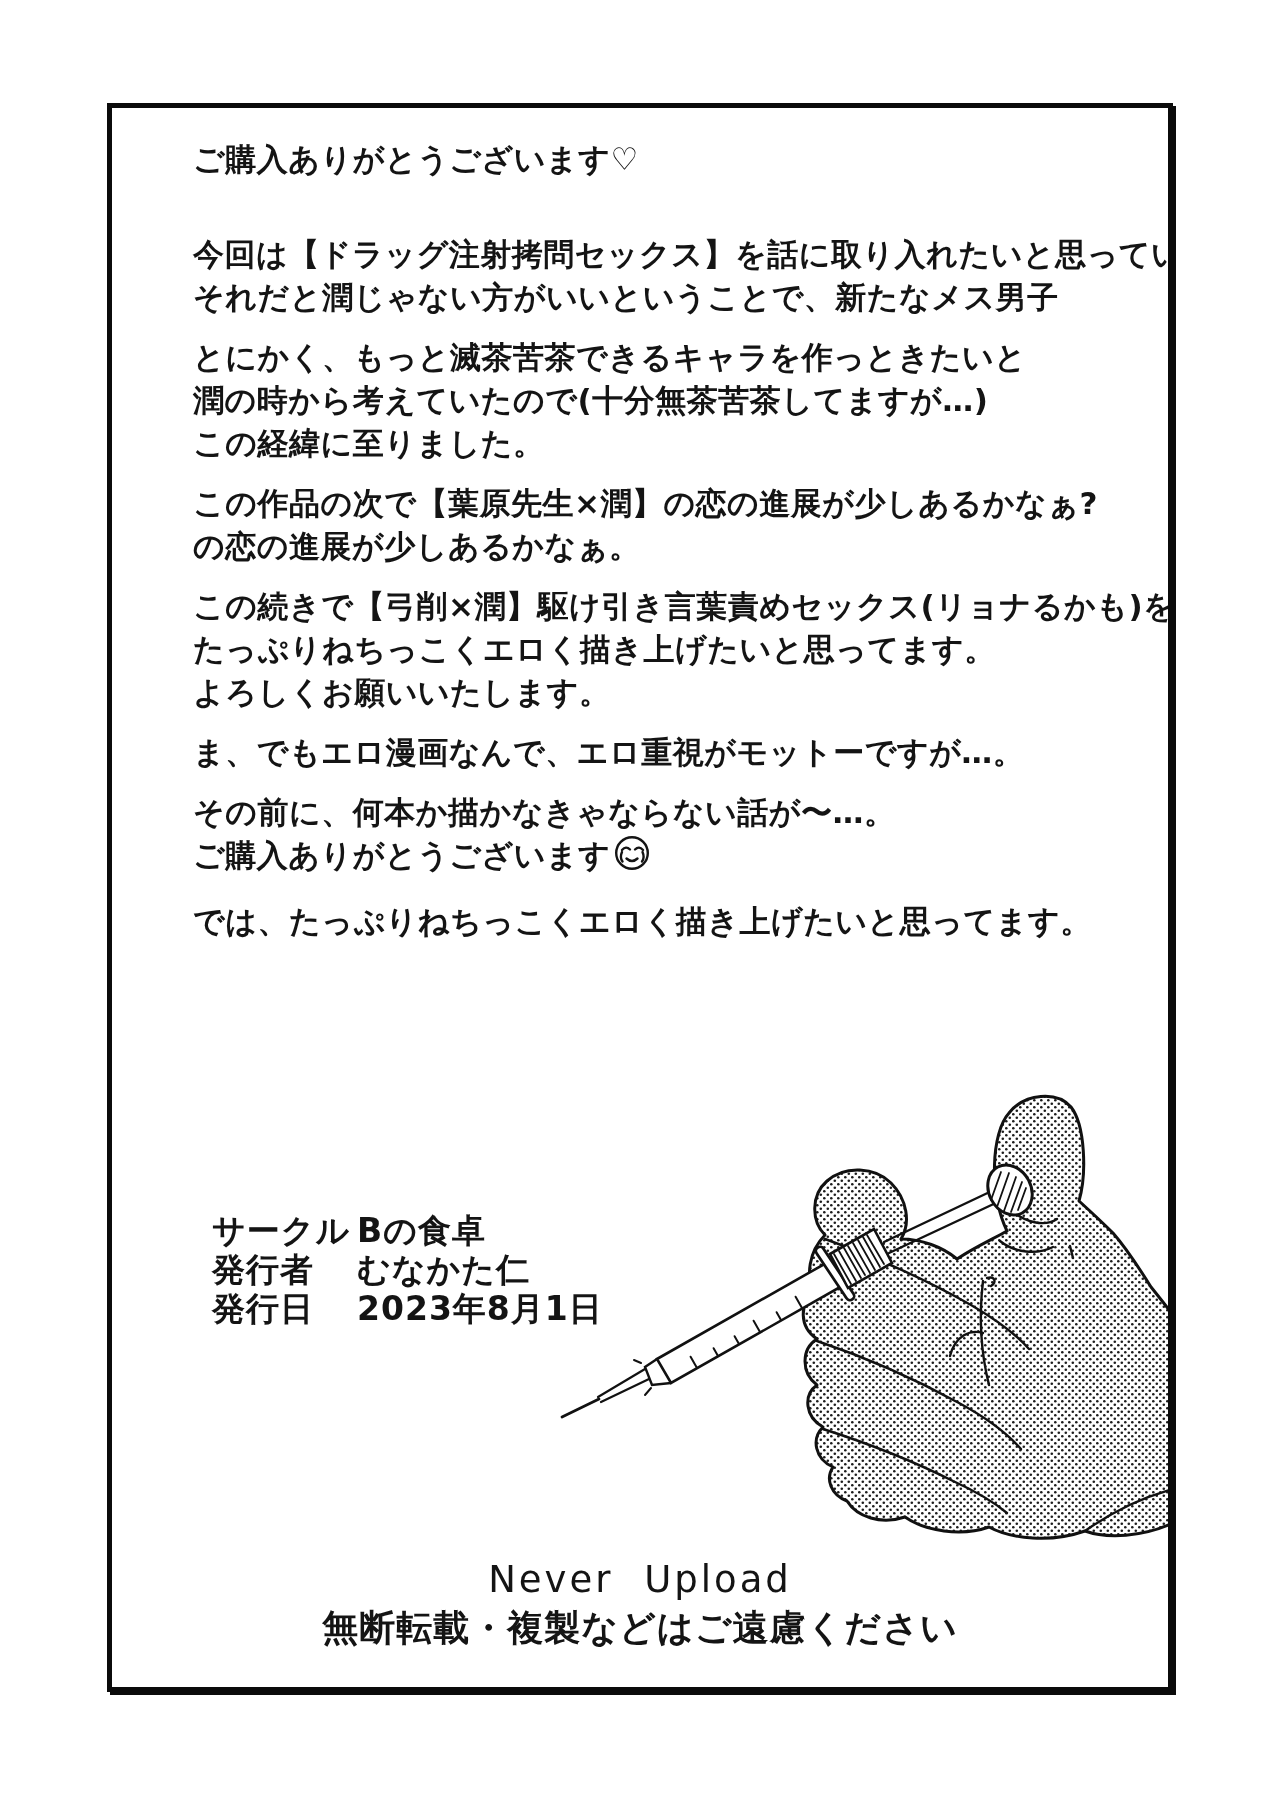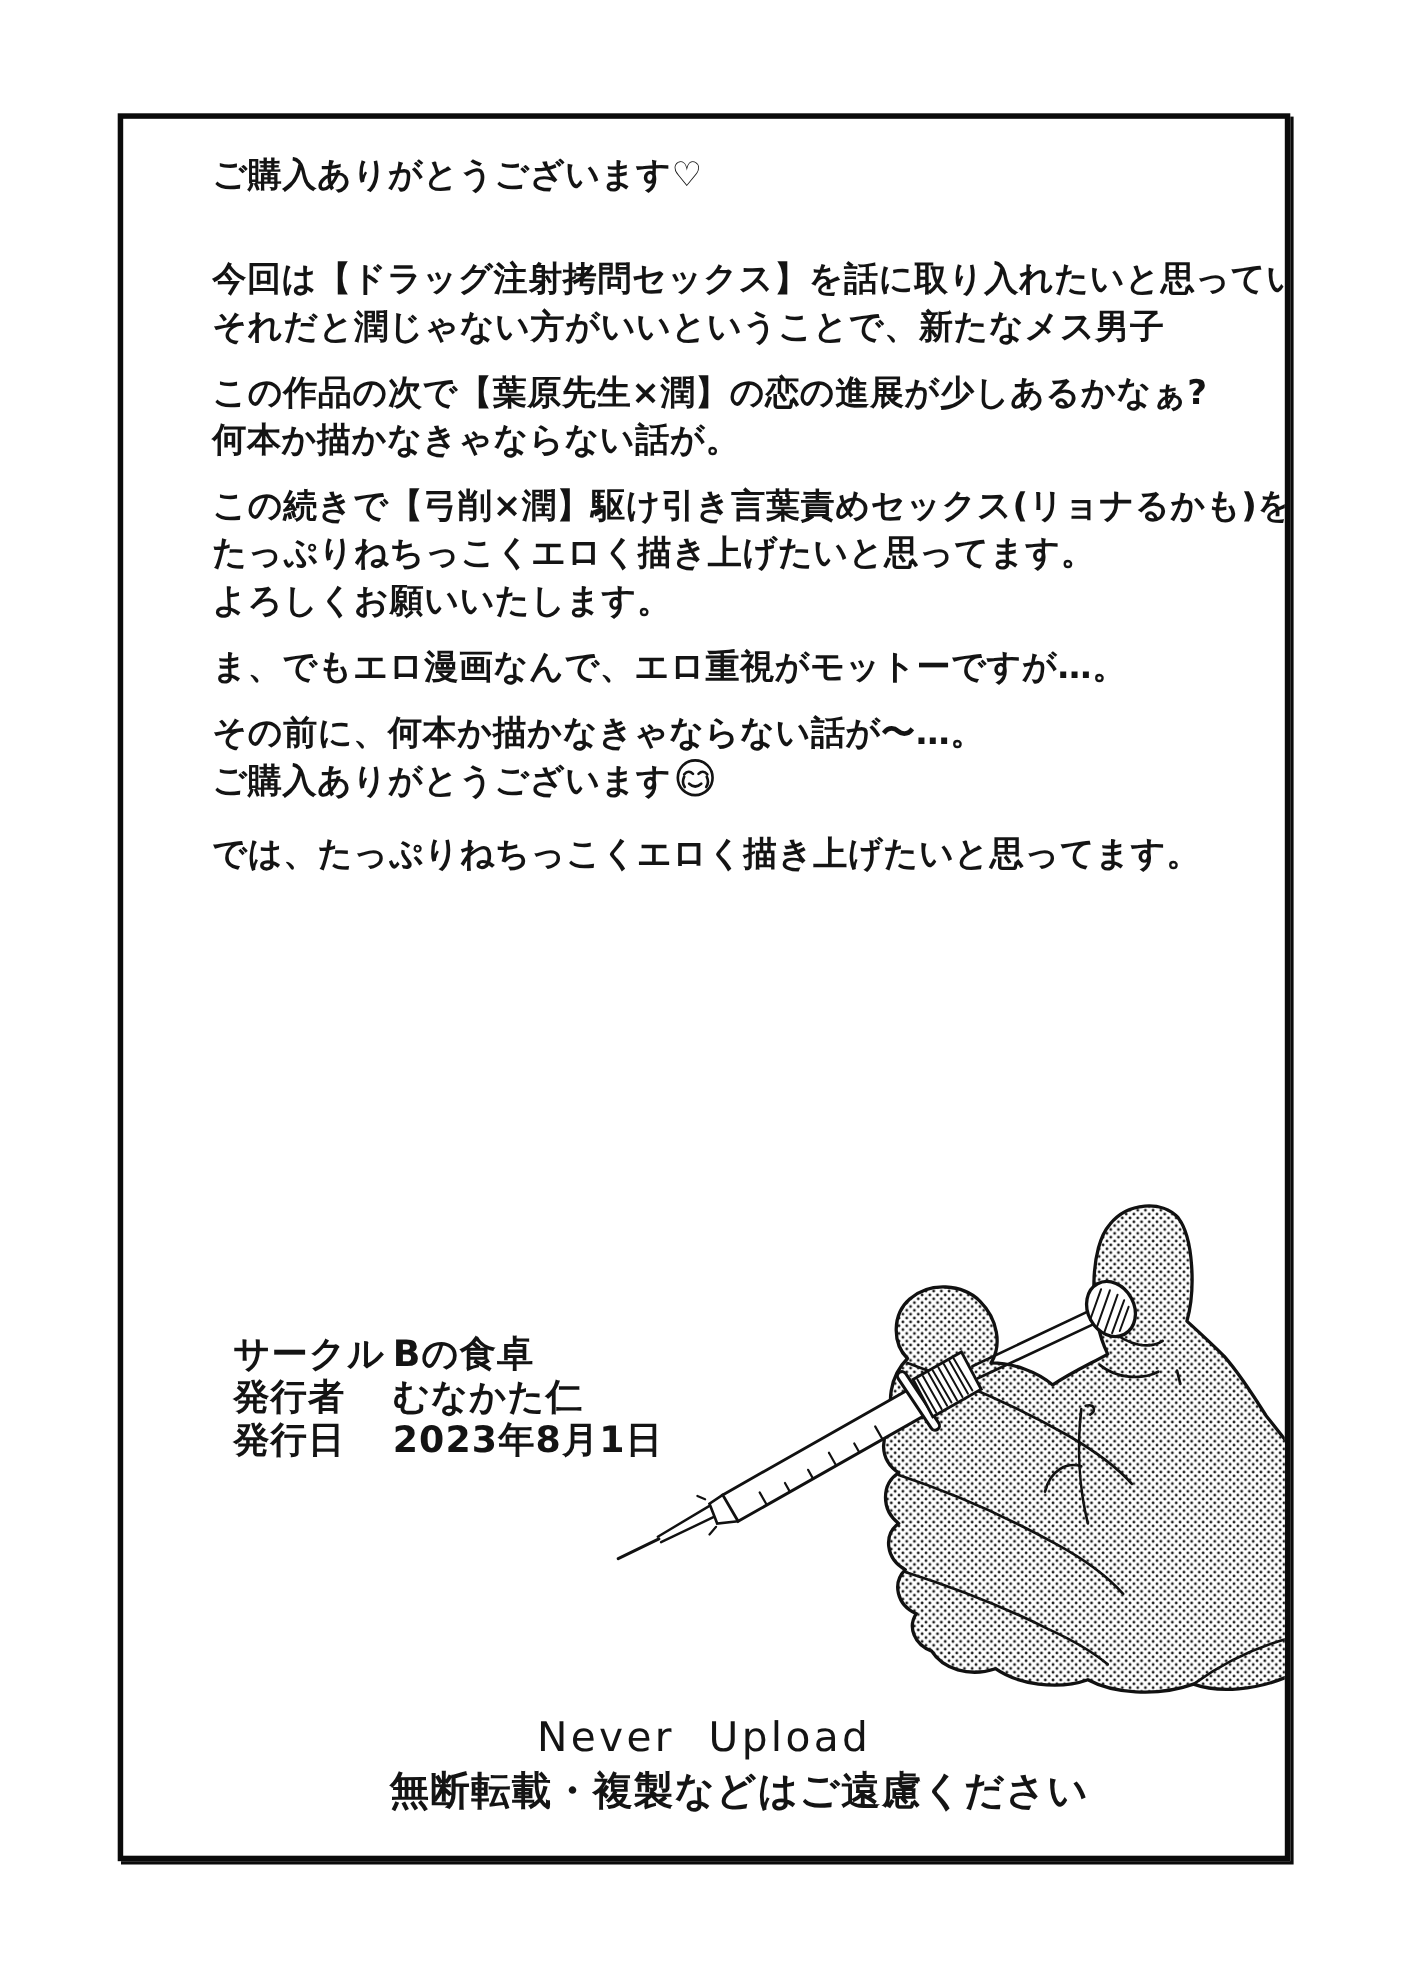--- a/index.html
+++ b/index.html
@@ -28,42 +28,47 @@
     font-size:33px;font-weight:600;letter-spacing:1px;white-space:nowrap;
   }
   .colophon .row{display:flex;line-height:39px;}
   .colophon .label{width:145px;}
   .footer-en{
     position:absolute;left:0;width:100%;text-align:center;top:1450px;
     font-size:37px;font-weight:400;letter-spacing:3px;word-spacing:16px;
   }
   .footer-jp{
     position:absolute;left:0;width:100%;text-align:center;top:1496px;
-    font-size:36px;font-weight:600;letter-spacing:1px;margin-left:32px;
+    font-size:36px;font-weight:600;letter-spacing:1px;
   }
   .illustration{
     position:absolute;left:343px;top:973px;width:718px;height:470px;
   }
 </style>
 </head>
 <body>
 
 <div class="frame">
 
   <div class="afterword">
     <p class="p-first">
       <span>ご購入ありがとうございます♡</span>
     </p>
     <p>
       <span>今回は【ドラッグ注射拷問セックス】を話に取り入れたいと思っていて、</span><br>
       <span>それだと潤じゃない方がいいということで、新たなメス男子</span><br>
     </p>
     <p>
+      <span>とにかく、もっと滅茶苦茶できるキャラを作っときたいと</span><br>
+      <span>潤の時から考えていたので(十分無茶苦茶してますが…)</span><br>
+      <span>この経緯に至りました。</span>
+    </p>
+    <p>
       <span>この作品の次で【葉原先生×潤】の恋の進展が少しあるかなぁ?</span><br>
-      <span>何本か描かなきゃならない話が。</span>
+      <span>の恋の進展が少しあるかなぁ。</span>
     </p>
     <p>
       <span>この続きで【弓削×潤】駆け引き言葉責めセックス(リョナるかも)を</span><br>
       <span>たっぷりねちっこくエロく描き上げたいと思ってます。</span><br>
       <span>よろしくお願いいたします。</span>
     </p>
     <p>
       <span>ま、でもエロ漫画なんで、エロ重視がモットーですが…。</span>
     </p>
     <p>

